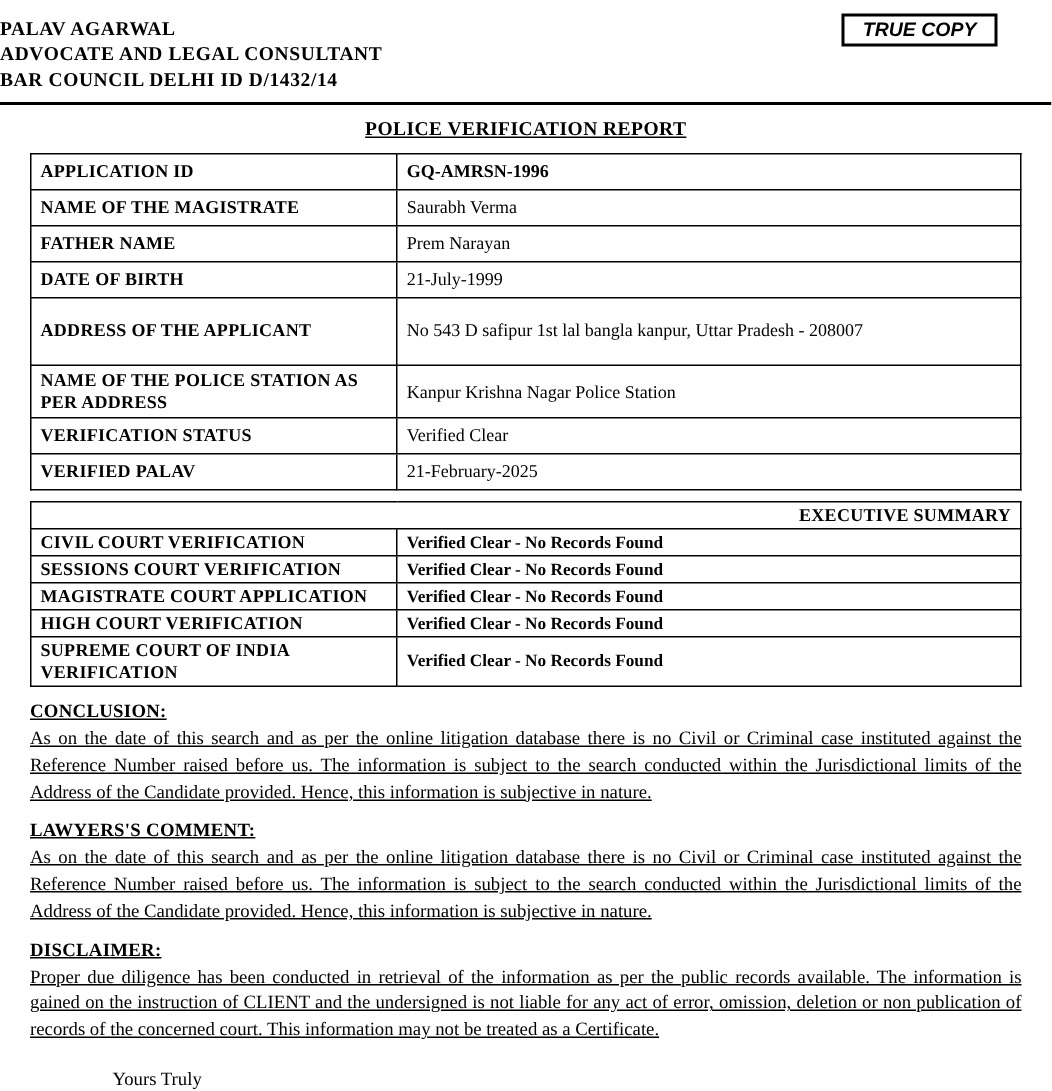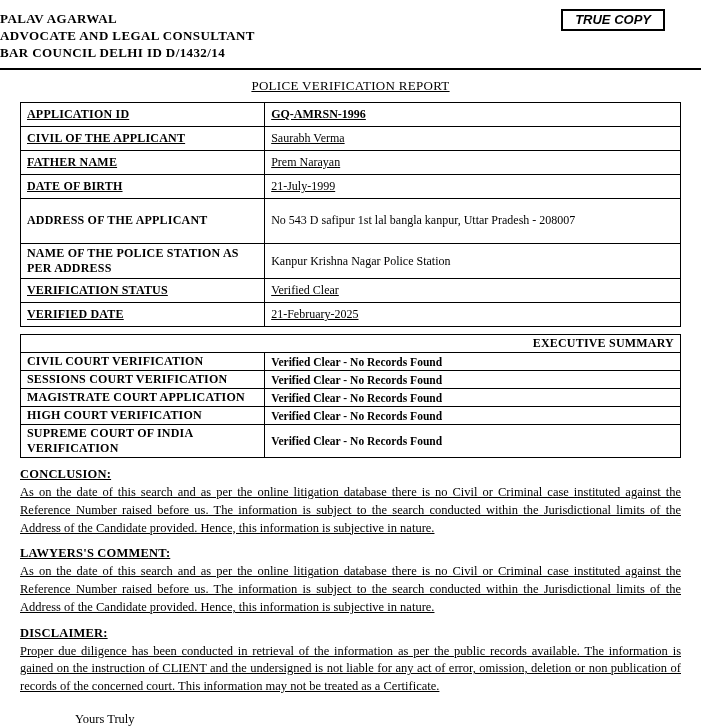--- a/index.html
+++ b/index.html
@@ -27,35 +27,35 @@
     font-weight: bold;
     font-style: italic;
     font-size: 13px;
     font-family: "Liberation Sans", "DejaVu Sans", sans-serif;
     text-align: right;
   }
   .rule { border: none; border-top: 2.5px solid #000; margin: 7px 0 8px; }
   .report-title {
     text-align: center;
     font-size: 13px;
-    font-weight: normal;
+    font-weight: bold;
     text-decoration: underline;
     letter-spacing: .3px;
     margin-bottom: 8px;
   }
   .content { padding: 0 20px; }
 
   table { border-collapse: collapse; width: 100%; font-size: 12px; }
   td { border: 1px solid #000; padding: 2px 6px; vertical-align: middle; }
   td.label { width: 37%; font-weight: bold; letter-spacing: .2px; }
   td.value { width: 63%; }
   .value-bold { font-weight: bold; }
   tr.row-tall td { height: 45px; vertical-align: top; padding-top: 14px; }
   tr.row-med td { height: 33px; }
-  tr.row-std td { height: 24px; text-decoration: underline; }
+  tr.row-std td { height: 24px; }
 
   .exec-table { margin-top: 7px; }
   .exec-header { text-align: right; font-weight: bold; height: 18px; padding: 1px 4px; letter-spacing: .2px; }
   .exec-table td { height: 18px; padding: 1px 6px; }
   .exec-value { text-align: left; font-weight: bold; font-size: 11.5px; }
 
   .section { margin-top: 9px; }
   .section h3 {
     font-size: 12.5px;
     font-weight: bold;
@@ -92,21 +92,21 @@
 
   <div class="content">
 
     <table>
       <tbody>
         <tr class="row-std">
           <td class="label">APPLICATION ID</td>
           <td class="value value-bold">GQ-AMRSN-1996</td>
         </tr>
         <tr class="row-std">
-          <td class="label">CIVIL OF THE APPLICANT</td>
+          <td class="label">NAME OF THE MAGISTRATE</td>
           <td class="value">Saurabh Verma</td>
         </tr>
         <tr class="row-std">
           <td class="label">FATHER NAME</td>
           <td class="value">Prem Narayan</td>
         </tr>
         <tr class="row-std">
           <td class="label">DATE OF BIRTH</td>
           <td class="value">21-July-1999</td>
         </tr>
@@ -116,21 +116,21 @@
         </tr>
         <tr class="row-med">
           <td class="label">NAME OF THE POLICE STATION AS PER ADDRESS</td>
           <td class="value">Kanpur Krishna Nagar Police Station</td>
         </tr>
         <tr class="row-std">
           <td class="label">VERIFICATION STATUS</td>
           <td class="value">Verified Clear</td>
         </tr>
         <tr class="row-std">
-          <td class="label">VERIFIED DATE</td>
+          <td class="label">VERIFIED PALAV</td>
           <td class="value">21-February-2025</td>
         </tr>
       </tbody>
     </table>
 
     <table class="exec-table">
       <tbody>
         <tr>
           <td class="exec-header" colspan="2">EXECUTIVE SUMMARY</td>
         </tr>

